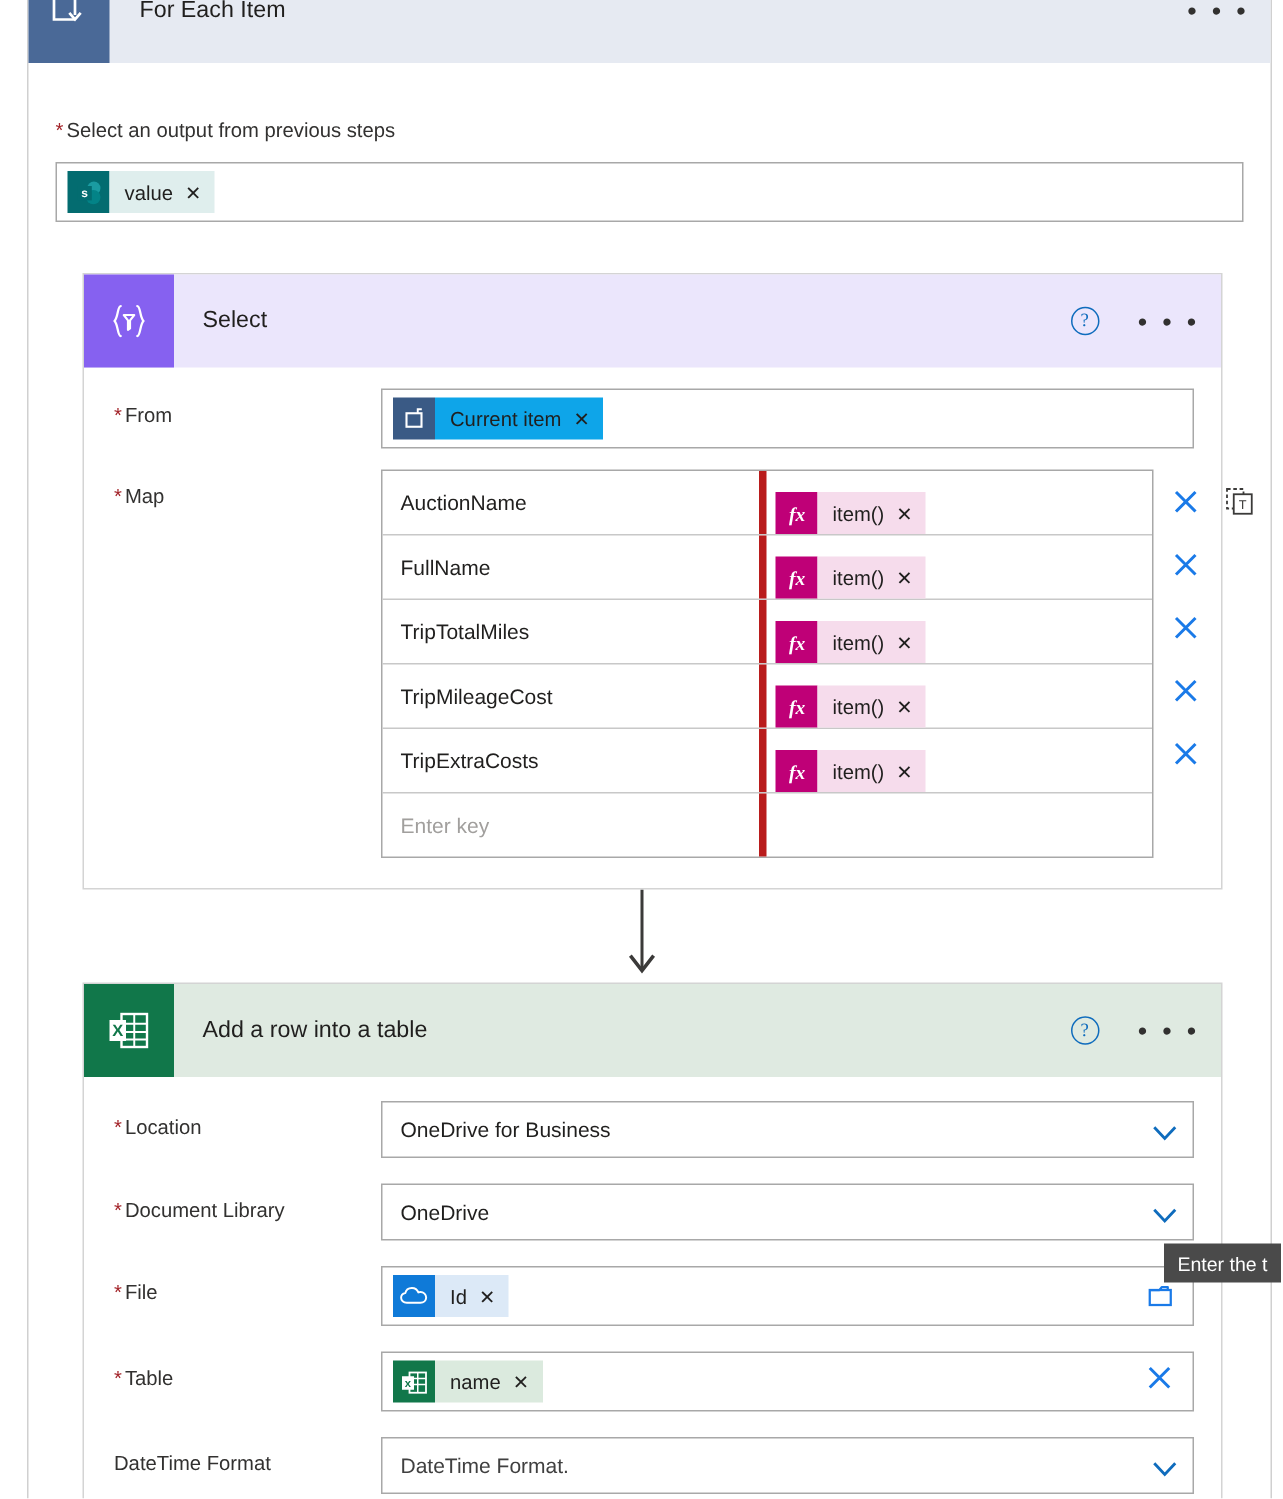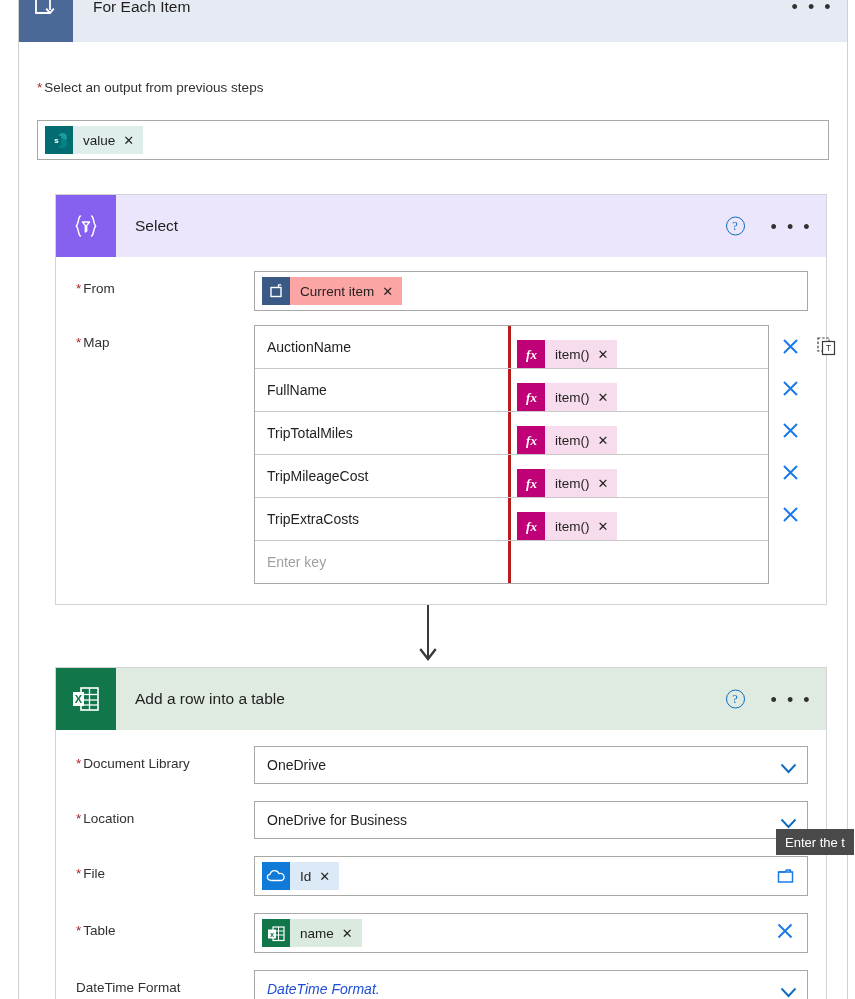--- a/index.html
+++ b/index.html
@@ -67,21 +67,21 @@
 
   .req-label {
     font-size: 13.5px;
     color: #323130;
     white-space: nowrap;
   }
   .req-star { color: #a4262c; margin-right: 2px; }
 
   .field-label-row {
     margin-top: 36px;
-    margin-bottom: 24px;
+    margin-bottom: 12px;
   }
 
   
   .token {
     display: inline-flex;
     align-items: center;
     height: 28px;
     vertical-align: middle;
     font-size: 13.5px;
     color: #201f1e;
@@ -107,21 +107,21 @@
     font-size: 13px;
     color: #201f1e;
     cursor: pointer;
     line-height: 1;
   }
 
   
   .tk-sharepoint .token-icon { background: #036c70; }
   .tk-sharepoint .token-text { background: #dfeeed; }
   .tk-currentitem .token-icon { background: #3a5a85; }
-  .tk-currentitem .token-text { background: #fca5a5; justify-content: center; }
+  .tk-currentitem .token-text { background: #0ea5e9; justify-content: center; }
   .tk-fx .token-icon { background: #bf0077; }
   .tk-fx .token-text { background: #f6dcec; }
   .tk-onedrive .token-icon { background: #0f7ad8; }
   .tk-onedrive .token-text { background: #dce9f7; }
   .tk-excel .token-icon { background: #11774a; }
   .tk-excel .token-text { background: #dbeade; }
 
   
   .input-box {
     border: 1px solid #a8a8a8;
@@ -132,21 +132,21 @@
     padding: 0 7px;
     position: relative;
   }
   .input-box.tall { height: 40px; }
 
   
   .card {
     border: 1px solid #d4d4d4;
     background: #ffffff;
     margin-left: 18px;
-    margin-right: 2px;
+    margin-right: 14px;
   }
   .card-header {
     height: 62px;
     display: flex;
     align-items: center;
     position: relative;
   }
   .card-icon {
     width: 60px;
     height: 62px;
@@ -210,21 +210,21 @@
   .dropdown {
     border: 1px solid #a8a8a8;
     height: 38px;
     display: flex;
     align-items: center;
     padding: 0 10px 0 12px;
     background: #fff;
     justify-content: space-between;
   }
   .dropdown .val { font-size: 14px; color: #201f1e; }
-  .dropdown .val.placeholder { color: #1d4ed8; font-style: italic; }
+  .dropdown .val.placeholder { color: #404040; }
   .chev {
     width: 17px; height: 11px;
     flex: 0 0 auto;
   }
 
   
   .map-wrap { display: flex; align-items: flex-start; }
   .map-table {
     border: 1px solid #a8a8a8;
     border-collapse: collapse;
@@ -236,21 +236,21 @@
   .map-row:last-child { border-bottom: none; }
   .map-key {
     width: 256px;
     flex: 0 0 256px;
     height: 42px;
     display: flex;
     align-items: center;
     padding: 0 12px;
     font-size: 14px;
     color: #201f1e;
-    border-right: 3px solid #b91c1c;
+    border-right: 5px solid #b91c1c;
   }
   .map-val {
     flex: 1 1 auto;
     height: 42px;
     display: flex;
     align-items: flex-end;
     padding: 0 6px;
     min-width: 0;
   }
   .ph { color: #a19f9d; }
@@ -545,38 +545,38 @@
           <div class="card-title">Add a row into a table</div>
           <div class="card-header-actions">
             <div class="help-icon">?</div>
             <div class="ellipsis-btn" style="position:static;transform:none;">• • •</div>
           </div>
         </div>
 
         <div class="card-body" style="padding-top:16px;">
 
           <div class="form-row" style="margin-bottom:17px;">
+            <div class="lbl"><span class="req-star">*</span><span>Location</span></div>
+            <div class="ctrl">
+              <div class="dropdown">
+                <span class="val">OneDrive for Business</span>
+                <span class="chev">
+                  <svg width="17" height="11" viewBox="0 0 17 11">
+                      <path d="M1.5 1.5 L8.5 9 L15.5 1.5" fill="none" stroke="#0f6cbd" stroke-width="1.9"></path>
+                    </svg>
+                </span>
+              </div>
+            </div>
+          </div>
+
+          <div class="form-row" style="margin-bottom:17px;">
             <div class="lbl"><span class="req-star">*</span><span>Document Library</span></div>
             <div class="ctrl">
               <div class="dropdown">
                 <span class="val">OneDrive</span>
-                <span class="chev">
-                  <svg width="17" height="11" viewBox="0 0 17 11">
-                      <path d="M1.5 1.5 L8.5 9 L15.5 1.5" fill="none" stroke="#0f6cbd" stroke-width="1.9"></path>
-                    </svg>
-                </span>
-              </div>
-            </div>
-          </div>
-
-          <div class="form-row" style="margin-bottom:17px;">
-            <div class="lbl"><span class="req-star">*</span><span>Location</span></div>
-            <div class="ctrl">
-              <div class="dropdown">
-                <span class="val">OneDrive for Business</span>
                 <span class="chev">
                   <svg width="17" height="11" viewBox="0 0 17 11">
                       <path d="M1.5 1.5 L8.5 9 L15.5 1.5" fill="none" stroke="#0f6cbd" stroke-width="1.9"></path>
                     </svg>
                 </span>
               </div>
             </div>
           </div>
 
           <div class="form-row" style="margin-bottom:17px;justify-content:center;">

